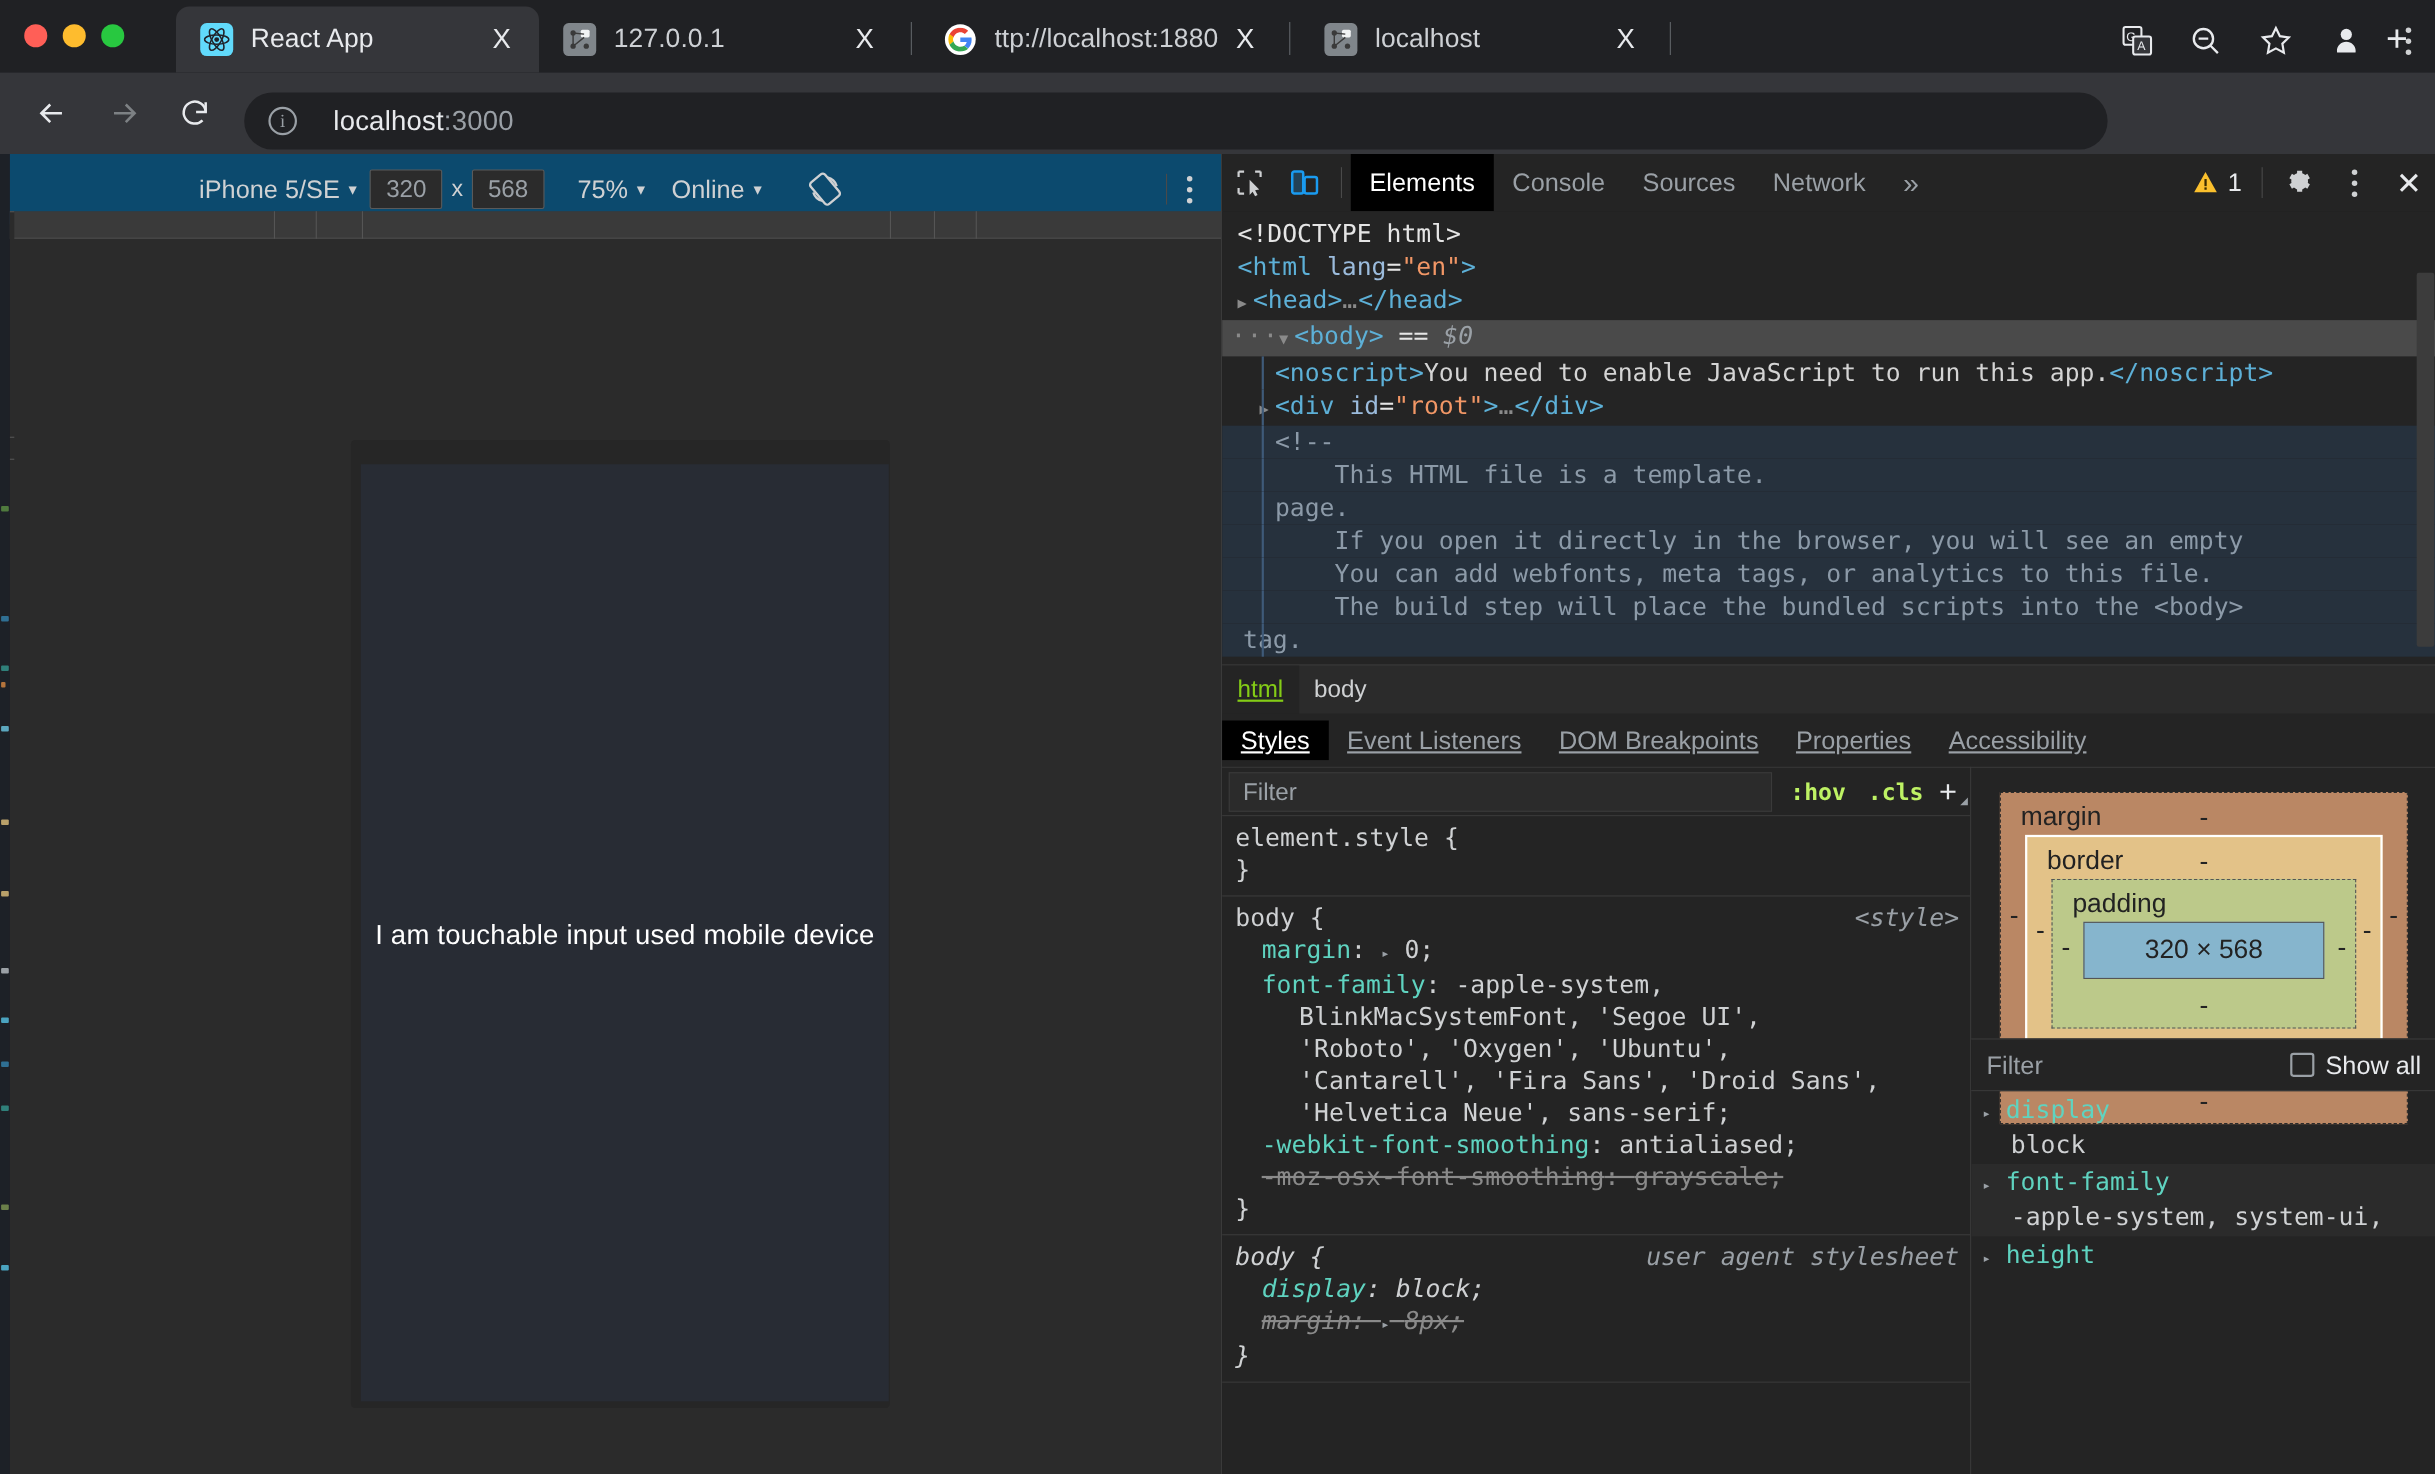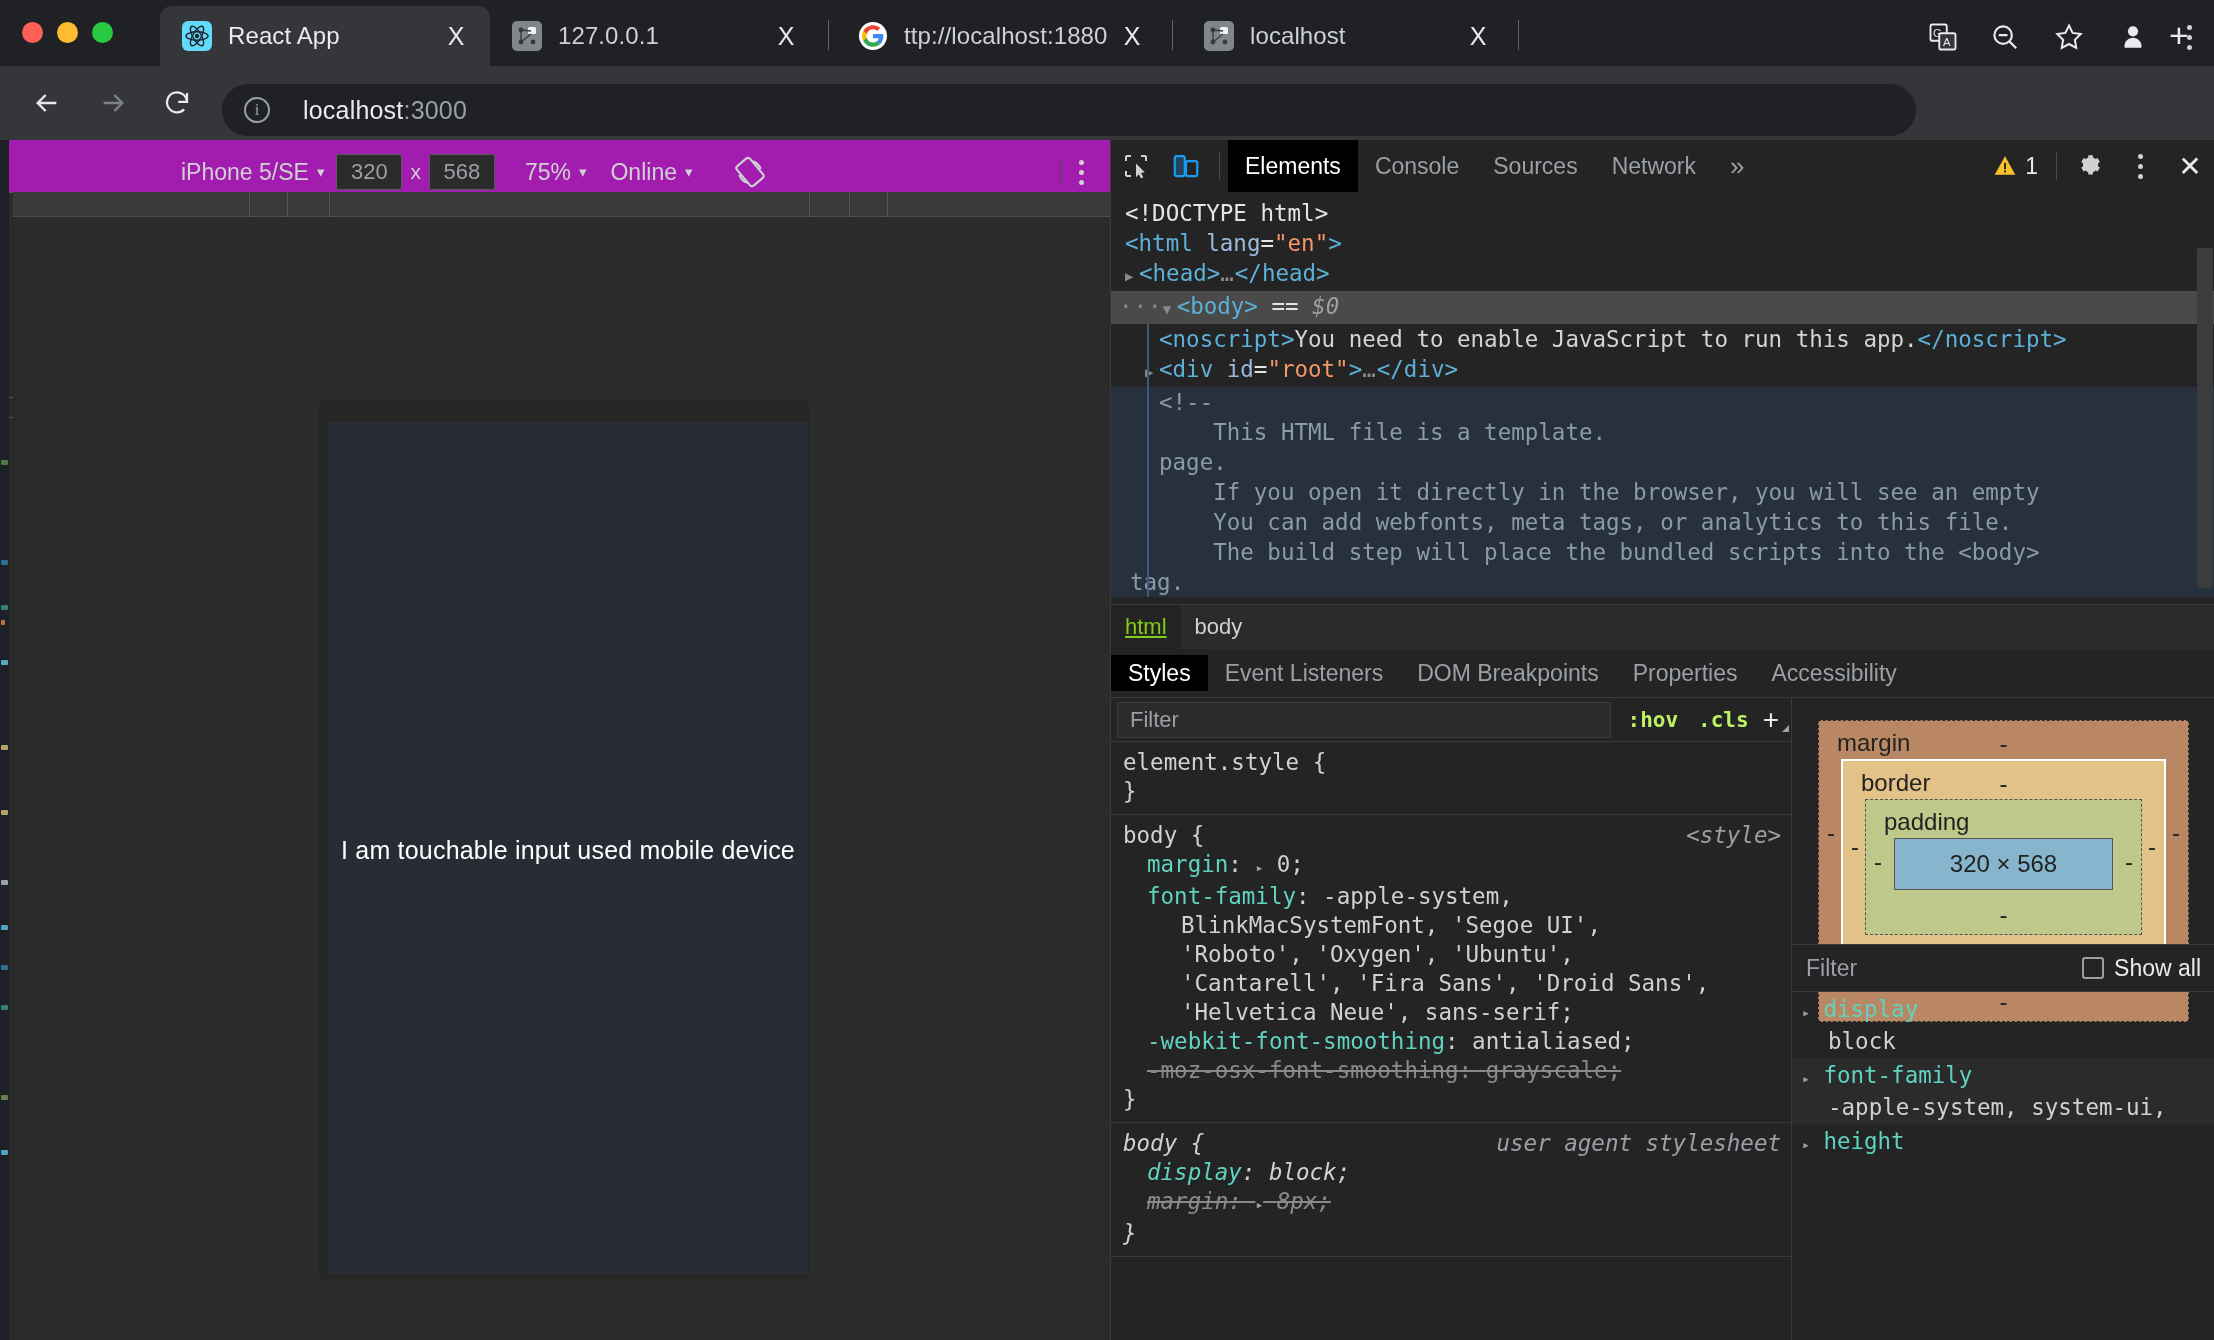--- a/index.html
+++ b/index.html
@@ -56,21 +56,21 @@
               color:#9aa0a6; font-size:17px; display:flex; align-items:center;
               justify-content:center; font-family:"Liberation Serif",serif; flex:0 0 26px; }
   .url-text { margin-left:33px; font-size:25px; color:#e8eaed; letter-spacing:.2px; }
   .url-text .port { color:#9aa0a6; }
   .omni-act { position:absolute; top:12px; width:50px; height:50px; display:flex;
               align-items:center; justify-content:center; color:#e8eaed; }
 
   
   .device-pane { position:absolute; left:9px; top:140px; width:1101px; height:1200px; background:#2b2b2b; }
   .device-toolbar { position:absolute; left:0; top:0; width:1101px; height:64px;
-                    background:#a21caf; display:flex; align-items:center; color:#cfd1d3;
+                    background:#0c4a6e; display:flex; align-items:center; color:#cfd1d3;
                     font-size:23px; }
   .dt-item { display:flex; align-items:center; gap:8px; padding:0 12px; white-space:nowrap; }
   .caret { font-size:15px; color:#cfd1d3; }
   .dim-box { width:66px; height:36px; border:1px solid #5a5a5a; border-radius:2px;
              display:flex; align-items:center; justify-content:center; color:#9aa0a6;
              font-size:22px; background:#2b2b2b; }
   .times { color:#cfd1d3; font-size:21px; padding:0 8px; }
   .dt-divider { width:1px; height:28px; background:#4a4a4a; margin:0 6px; }
   .kebab { display:flex; flex-direction:column; gap:5px; align-items:center; }
   .kebab i { width:5px; height:5px; border-radius:50%; background:#cfd1d3; display:block; }
@@ -128,21 +128,21 @@
   .crumbs { position:absolute; left:0; top:464px; width:1104px; height:45px;
             background:#2b2b2b; border-top:1px solid #3a3a3a; display:flex; align-items:center;
             font-size:22px; }
   .crumb { padding:0 14px; height:45px; display:flex; align-items:center; color:#cfd1d3; }
   .crumb.active { color:#84cc16; background:#242424;text-decoration:underline; }
 
   
   .sidetabs { position:absolute; left:0; top:509px; width:1104px; height:48px;
               background:#242424; display:flex; align-items:center; }
   .sidetab { height:36px; padding:0 17px; display:flex; align-items:center;
-             color:#9aa0a6; font-size:23px; white-space:nowrap; }
+             color:#9aa0a6; font-size:23px; white-space:nowrap;text-decoration:underline; }
   .sidetab.active { background:#000; color:#fff; }
 
   
   .styles-left { position:absolute; left:0; top:557px; width:680px; height:643px;
                  background:#242424; border-top:1px solid #3a3a3a; overflow:hidden; }
   .styles-right { position:absolute; left:680px; top:557px; width:424px; height:643px;
                   background:#242424; border-top:1px solid #3a3a3a; border-left:1px solid #3a3a3a; }
 
   .filterrow { height:44px; display:flex; align-items:center; background:#242424;
                border-bottom:1px solid #3a3a3a; }

